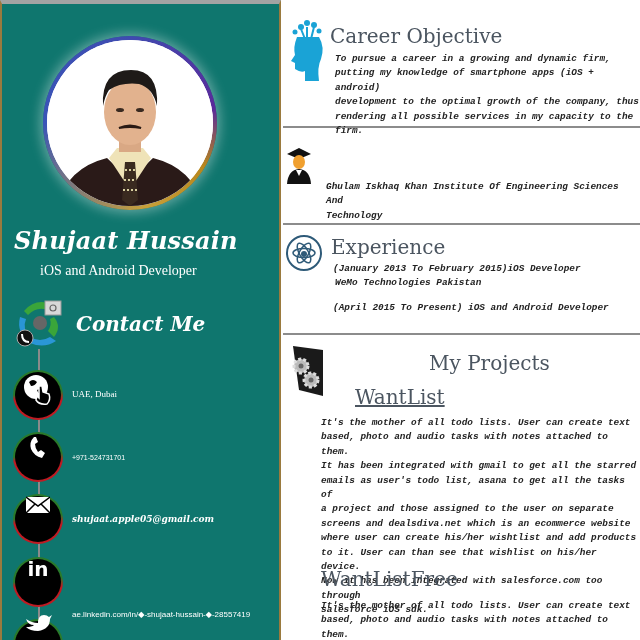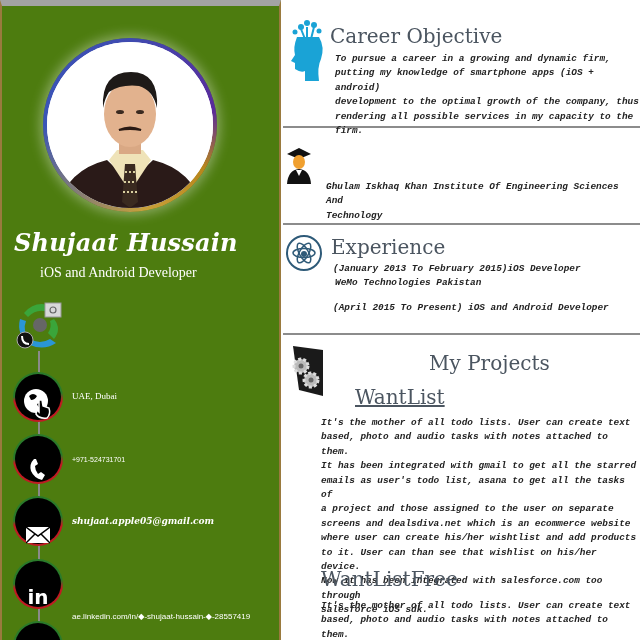--- a/index.html
+++ b/index.html
@@ -1,21 +1,21 @@
 <!DOCTYPE html>
 <html><head>
 <meta charset="utf-8">
 <style>
   * { box-sizing: border-box; margin: 0; padding: 0; }
   html, body { width: 640px; height: 640px; overflow: hidden; background: #fff; }
   body { position: relative; font-family: "Liberation Serif", serif; }
 
   .left {
     position: absolute; left: 0; top: 0; width: 281px; height: 640px;
-    background: #4d7c0f; border-left: 2px solid #9a7a3e; border-top: 6px solid #a3a3a3;
+    background: #0f766e; border-left: 2px solid #9a7a3e; border-top: 4px solid #a3a3a3;
     border-right: 2px solid #9a7a3e;
   }
   .avatar-wrap {
     position: absolute; left: 41px; top: 32px; width: 174px; height: 174px; border-radius: 50%;
     background: conic-gradient(from 270deg, #3a55b8 0deg, #3f4bb0 90deg, #5a2a9a 170deg, #b8861c 210deg, #c8a03a 260deg, #3a55b8 360deg);
     box-shadow: 0 0 12px 3px rgba(255,255,255,0.35);
     padding: 4px;
   }
   .avatar {
     width: 100%; height: 100%; border-radius: 50%; background: #fff; overflow: hidden; position: relative;
@@ -34,21 +34,21 @@
     position: absolute; left: 74px; top: 308px; font-family: "DejaVu Serif", serif;
     font-style: italic; font-weight: bold; font-size: 20px; color: #fff;
   }
   .timeline-line { position: absolute; left: 36px; top: 345px; width: 2px; height: 300px; background: #8a8a8a; }
   .c-item { position: absolute; left: 11px; width: 50px; height: 50px; }
   .c-ring {
     position: absolute; inset: 0; border-radius: 50%;
     background: conic-gradient(from 270deg, #2a7a2a 0deg, #2a7a2a 170deg, #c01a22 190deg, #c01a22 350deg, #2a7a2a 360deg);
     padding: 2px;
   }
-  .c-ring > div { width: 100%; height: 100%; border-radius: 50%; background: #000; display:flex; align-items:flex-end; justify-content:center; }
+  .c-ring > div { width: 100%; height: 100%; border-radius: 50%; background: #000; display:flex; align-items:flex-start; justify-content:center; }
   .c-text { position: absolute; left: 70px; color: #fff; white-space: nowrap; text-align: center; }
 
   .right { position: absolute; left: 283px; top: 0; width: 357px; height: 640px; background: #fff; }
   .section { position: absolute; left: 0; width: 357px; border-bottom: 2px solid #8c8c8c; }
   .heading { font-family: "DejaVu Serif", serif; color: #4b5560; font-weight: normal; position: absolute; white-space: nowrap; }
   .mono { font-family: "Liberation Mono", monospace; font-style: italic; font-weight: bold; font-size: 9.4px; color: #222; line-height: 14.4px; position: absolute; }
   svg { display: block; }
 </style>
 </head>
 <body>
@@ -88,20 +88,21 @@
       <path d="M10 14 Q22 0 40 8 L36 14 Q24 8 14 18 Z" fill="#3aa53a"></path>
       <path d="M40 20 Q48 30 40 40 L34 34 Q38 28 36 22 Z" fill="#3aa53a"></path>
       <path d="M6 20 Q2 36 16 46 Q30 52 42 44 L36 40 Q26 46 16 40 Q8 32 12 22 Z" fill="#2a96d6"></path>
       <circle cx="26" cy="26" r="7" fill="#666"></circle>
       <rect x="31" y="4" width="16" height="14" fill="#d8d8d8" stroke="#999" stroke-width="1"></rect>
       <circle cx="39" cy="11" r="3" fill="none" stroke="#666" stroke-width="1.2"></circle>
       <circle cx="11" cy="41" r="8" fill="#111" stroke="#aaa" stroke-width="1"></circle>
       <path d="M8 37 Q8 45 15 45" stroke="#fff" stroke-width="2" fill="none"></path>
     </svg>
   </div>
+  <div class="contact-title">Contact Me</div>
 
   <div class="timeline-line"></div>
 
   <div class="c-item" style="top:366px">
     <div class="c-ring">
         <div>
       <svg width="34" height="34" viewBox="0 0 34 34">
         <circle cx="15" cy="15" r="12" fill="#fff"></circle>
         <path d="M8 10 Q12 6 16 10 Q14 14 10 14 Z M16 18 Q20 16 22 20 Q18 24 16 18 Z" fill="#000"></path>
         <path d="M18 14 L18 26 L16 24 L15 28 Q18 33 26 32 Q30 28 28 22 L22 20 L21 14 Z" fill="#000" stroke="#fff" stroke-width="1.5"></path>

